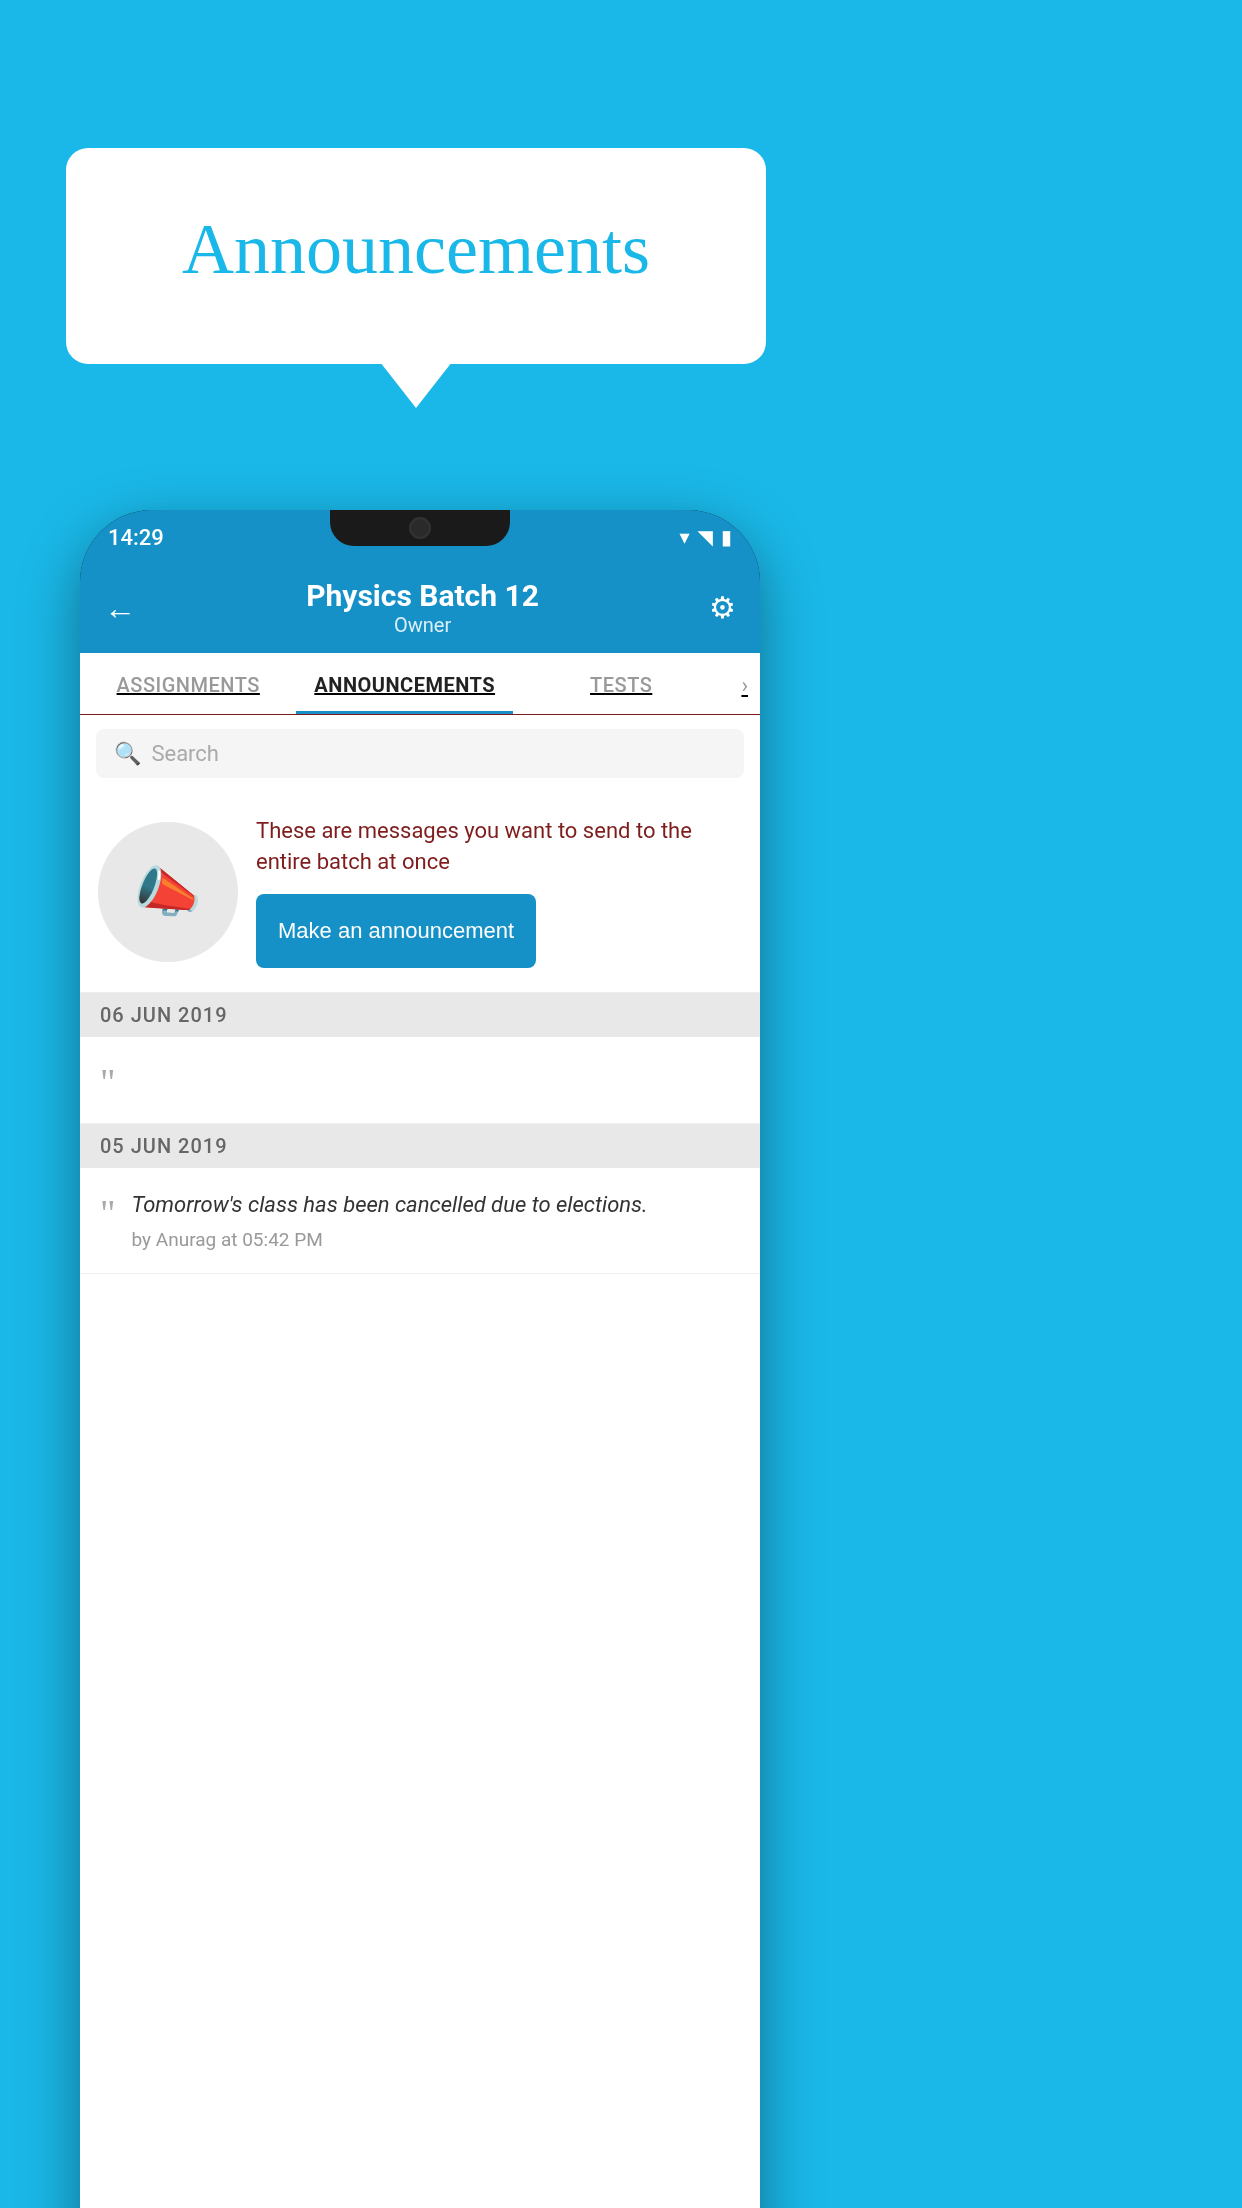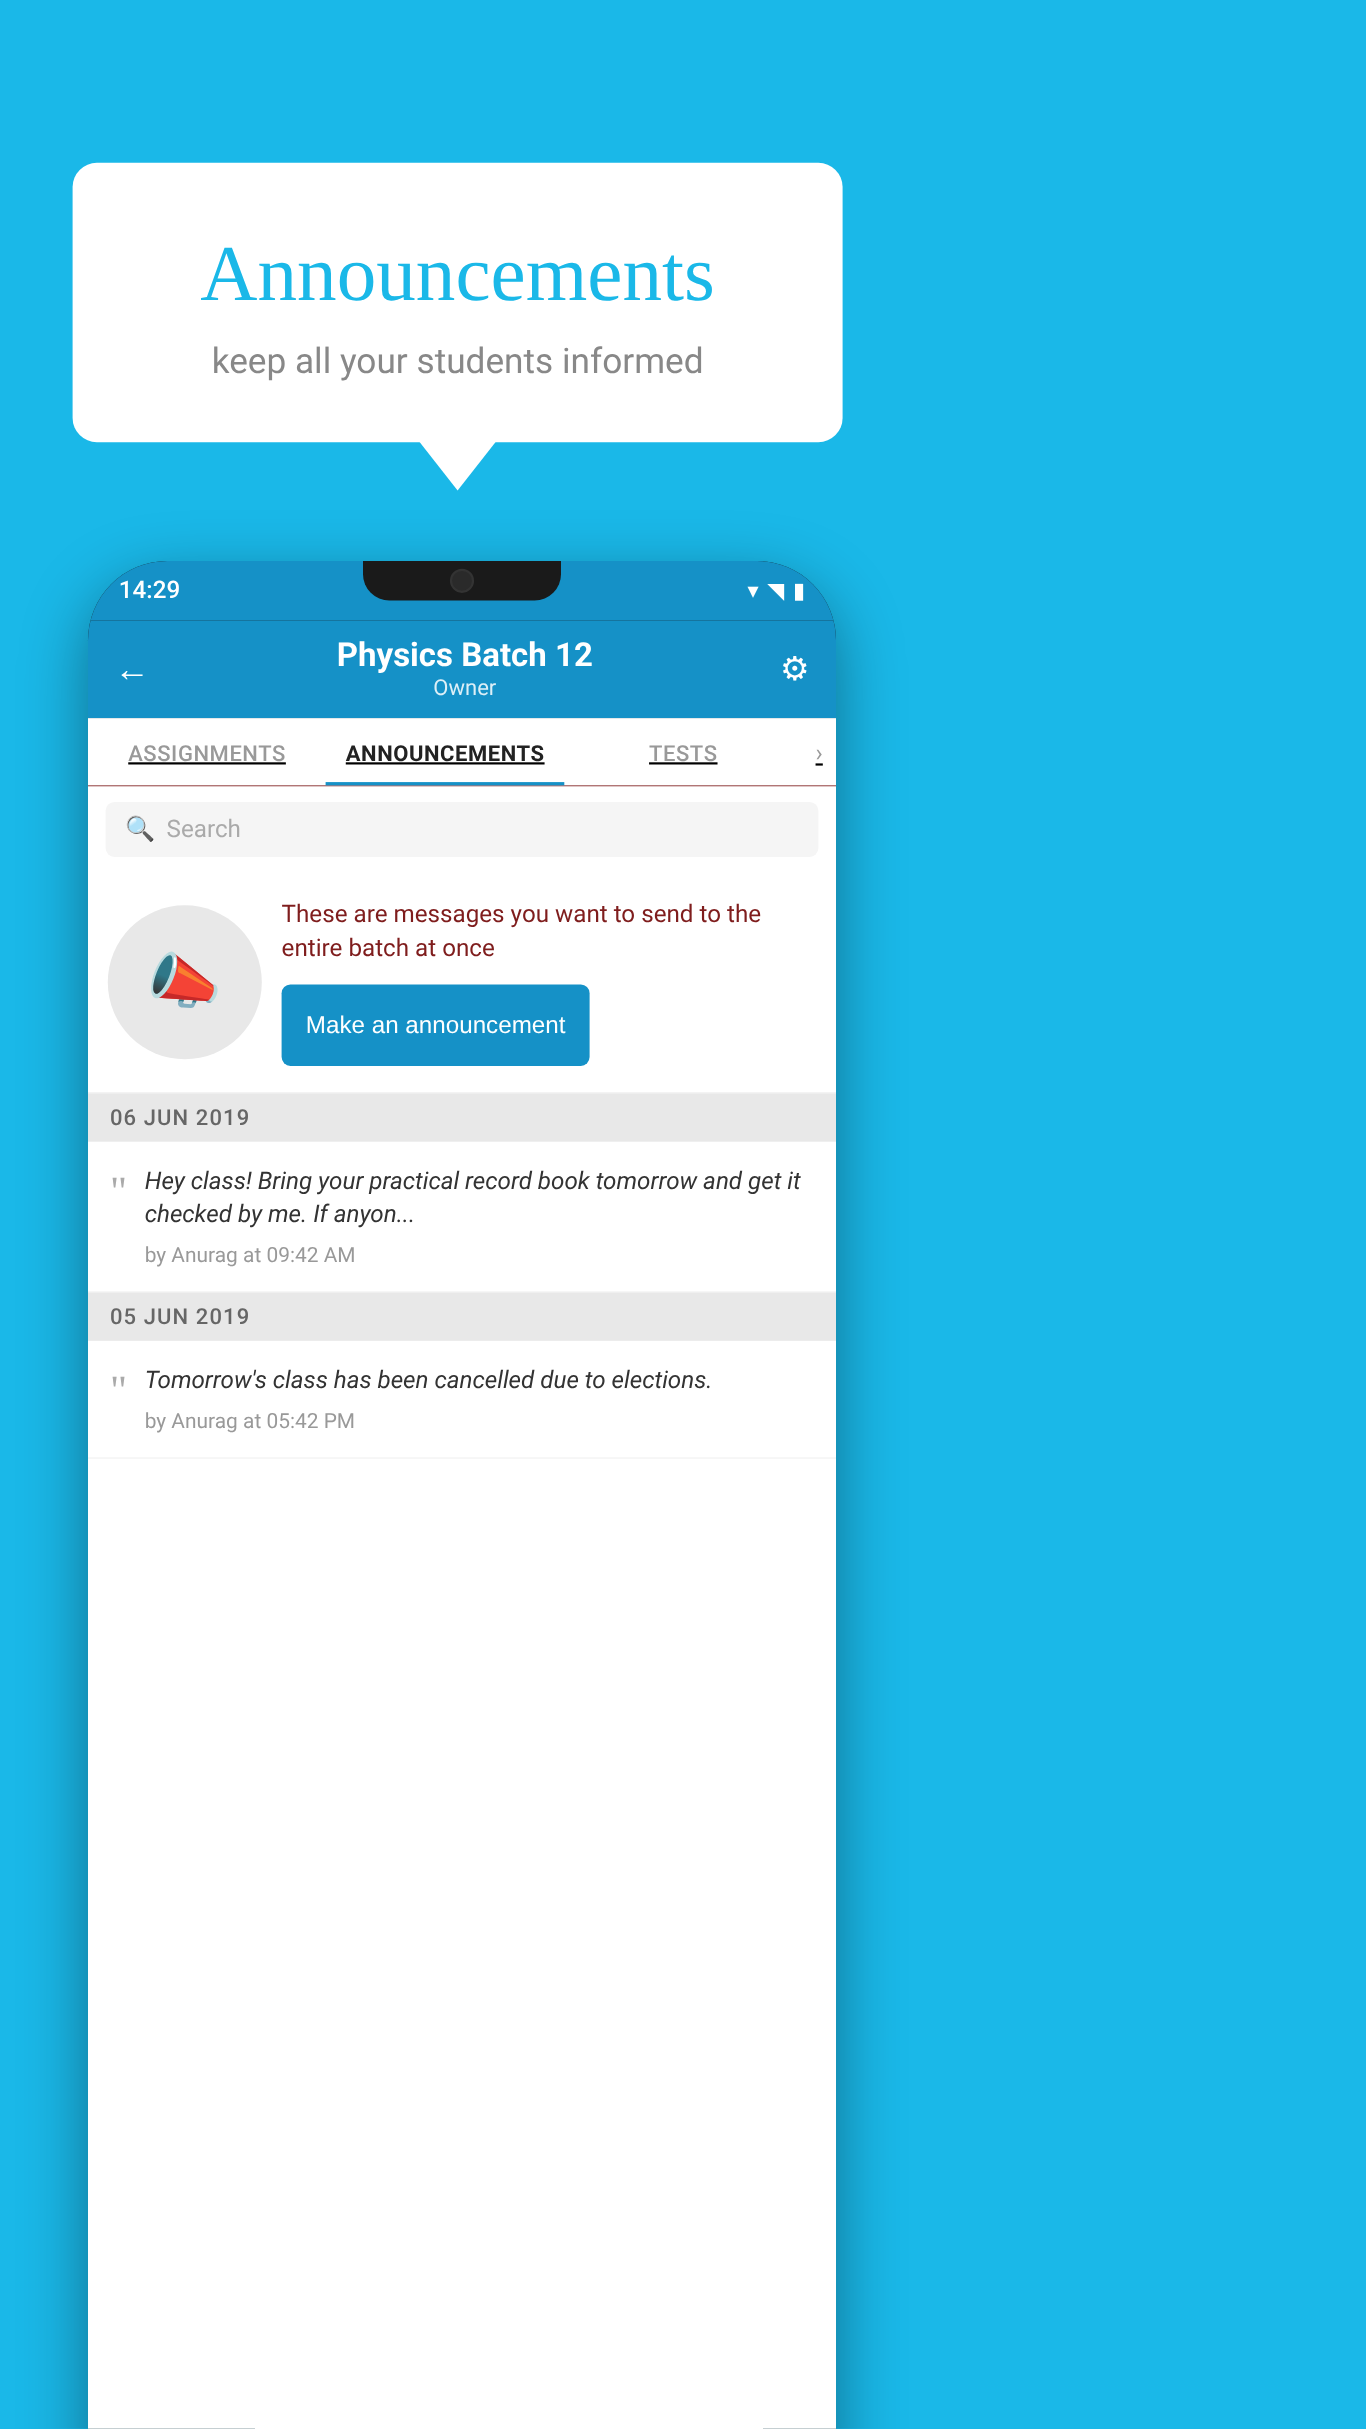--- a/index.html
+++ b/index.html
@@ -338,21 +338,20 @@
       font-size: 19px;
       color: #999;
     }
   </style>
 </head>
 <body>
 
 <div class="speech-bubble-container">
   <div class="speech-bubble">
     <div class="speech-bubble-title">Announcements</div>
-    <div class="speech-bubble-subtitle">keep all your students informed</div>
   </div>
 </div>
 
 <div class="phone-wrapper">
   <div class="phone-body">
 
     <div class="phone-notch">
       <div class="phone-camera"></div>
     </div>
 
@@ -399,24 +398,20 @@
           <button class="make-announcement-btn">Make an announcement</button>
         </div>
       </div>
 
       <div class="date-header">
         <span class="date-header-text">06  JUN  2019</span>
       </div>
 
       <div class="announcement-item">
         <span class="quote-icon">"</span>
-        <div class="announcement-text-block">
-          <div class="announcement-message">Hey class! Bring your practical record book tomorrow and get it checked by me. If anyon...</div>
-          <div class="announcement-meta">by Anurag at 09:42 AM</div>
-        </div>
       </div>
 
       <div class="date-header">
         <span class="date-header-text">05  JUN  2019</span>
       </div>
 
       <div class="announcement-item">
         <span class="quote-icon">"</span>
         <div class="announcement-text-block">
           <div class="announcement-message">Tomorrow's class has been cancelled due to elections.</div>

